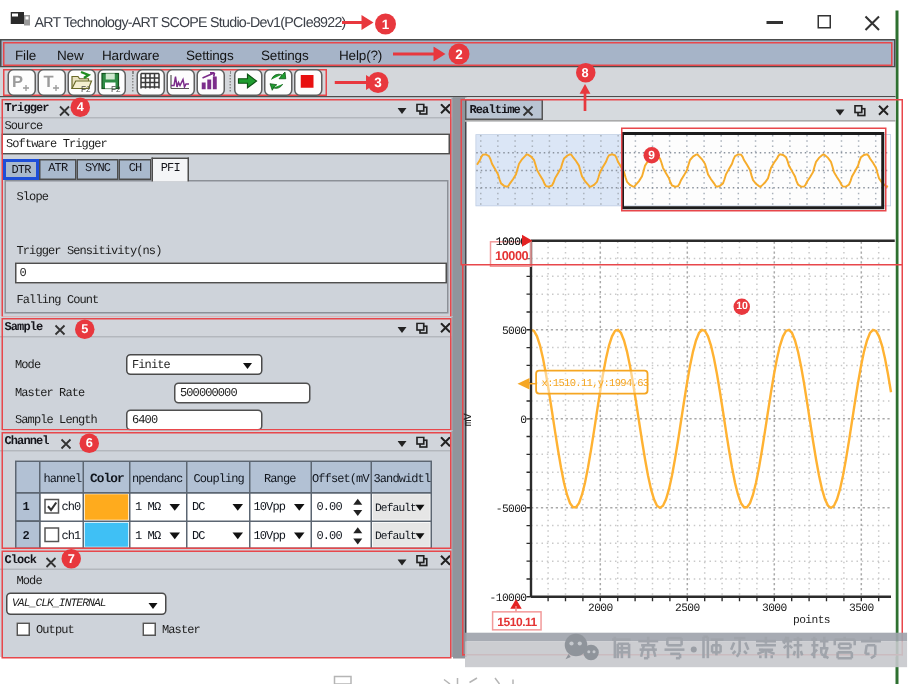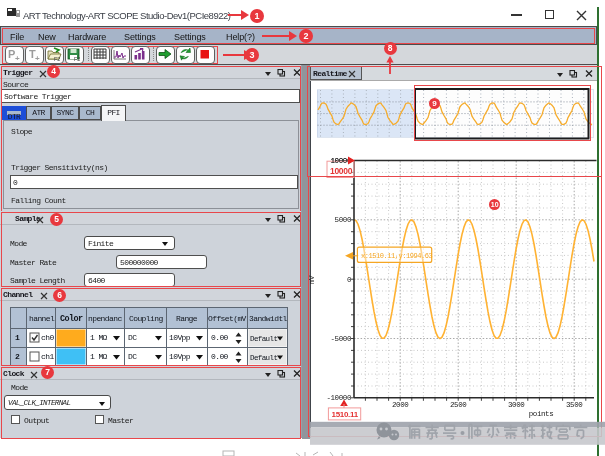--- a/index.html
+++ b/index.html
@@ -121,38 +121,38 @@
       </svg>
  <svg class="abs" style="left:265px;top:4px" width="38" height="9">
         <path d="M0,3 L6,3 L3,7 Z" fill="#222"></path>
         <rect x="15" y="2.5" width="4.5" height="4.5" fill="none" stroke="#222" stroke-width="1.1"></rect>
         <rect x="13" y="0.5" width="4.5" height="4.5" fill="#d1d5db" stroke="#222" stroke-width="1.1"></rect>
         <path d="M29,0.5 L35,6.5 M35,0.5 L29,6.5" stroke="#222" stroke-width="1.3"></path>
       </svg>
  <div class="lbl abs" style="left:3px;top:15px;">Source</div>
  <div class="field abs lbl" style="left:1px;top:24px;width:299px;height:14px;line-height:13px;padding-left:2px;">Software Trigger</div>
 
- <div class="abs" style="left:2px;top:41px;width:24px;height:14px;background:#a9b9cd;border:5px solid #1d4ed8;box-sizing:border-box;text-align:center;font-size:8px;letter-spacing:-0.6px;color:#15151b;line-height:11px;">DTR</div>
+ <div class="abs" style="left:2px;top:41px;width:24px;height:14px;background:#a9b9cd;border:2px solid #1d4ed8;box-sizing:border-box;text-align:center;font-size:8px;letter-spacing:-0.6px;color:#15151b;line-height:11px;">DTR</div>
  <div class="abs" style="left:26px;top:41px;width:25px;height:14px;background:#a9b9cd;border:1px solid #4c4c4c;box-sizing:border-box;text-align:center;font-size:8px;letter-spacing:-0.6px;color:#15151b;line-height:11px;">ATR</div>
  <div class="abs" style="left:51px;top:41px;width:28px;height:14px;background:#a9b9cd;border:1px solid #4c4c4c;box-sizing:border-box;text-align:center;font-size:8px;letter-spacing:-0.6px;color:#15151b;line-height:11px;">SYNC</div>
  <div class="abs" style="left:79px;top:41px;width:22px;height:14px;background:#a9b9cd;border:1px solid #4c4c4c;box-sizing:border-box;text-align:center;font-size:8px;letter-spacing:-0.6px;color:#15151b;line-height:11px;">CH</div>
  <div class="abs" style="left:101px;top:39.5px;width:25px;height:16px;background:#f4f5f7;border:1px solid #4c4c4c;border-bottom:none;box-sizing:border-box;text-align:center;z-index:3;font-size:8px;letter-spacing:-0.6px;color:#15151b;line-height:13px;">PFI</div>
 
  <div class="abs" style="left:3px;top:54.5px;width:296px;height:89px;border:1px solid #8c9097;box-sizing:border-box;"></div>
  <div class="lbl abs" style="left:11px;top:62px;">Slope</div>
  <div class="lbl abs" style="left:11px;top:98px;">Trigger Sensitivity(ns)</div>
  <div class="field abs lbl" style="left:10px;top:110px;width:288px;height:14px;line-height:13px;padding-left:2px;">0</div>
  <div class="lbl abs" style="left:11px;top:131px;">Falling Count</div>
 </div>
 <div class="redrect abs" style="left:1px;top:65.5px;width:300px;height:146px;"></div>
 <div class="rc abs" style="left:47px;top:65px;width:13px;height:13px;font-size:8.5px;line-height:13px;">4</div>
 
 <div class="abs" style="left:0;top:211px;width:302px;height:76px;background:#ced3da;border-right:1px solid #9aa0a8;box-sizing:border-box;">
  <div class="ptitle abs" style="left:0;top:1px;width:100%;height:12px;"></div>
- <div class="ptxt abs" style="left:15px;top:3px;">Sample</div>
+ <div class="ptxt abs" style="left:3px;top:3px;">Sample</div>
  <svg class="abs" style="left:36px;top:4.5px" width="8" height="8">
         <path d="M1,1 L7,7 M7,1 L1,7" stroke="#333" stroke-width="1.2"></path>
       </svg>
  <svg class="abs" style="left:265px;top:4px" width="38" height="9">
         <path d="M0,3 L6,3 L3,7 Z" fill="#222"></path>
         <rect x="15" y="2.5" width="4.5" height="4.5" fill="none" stroke="#222" stroke-width="1.1"></rect>
         <rect x="13" y="0.5" width="4.5" height="4.5" fill="#d1d5db" stroke="#222" stroke-width="1.1"></rect>
         <path d="M29,0.5 L35,6.5 M35,0.5 L29,6.5" stroke="#222" stroke-width="1.3"></path>
       </svg>
  <div class="lbl abs" style="left:10px;top:28px;">Mode</div>

